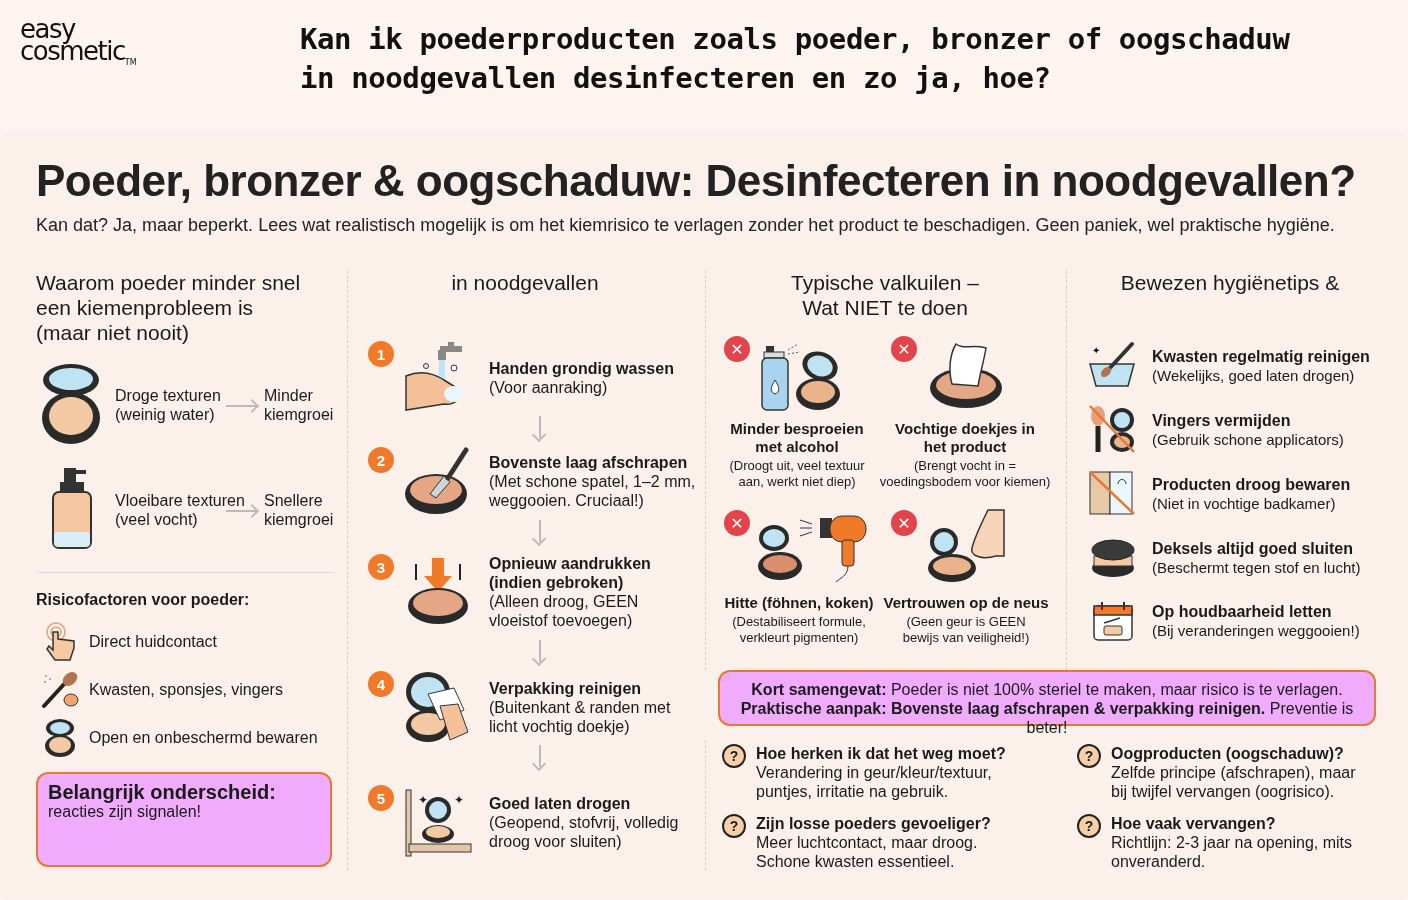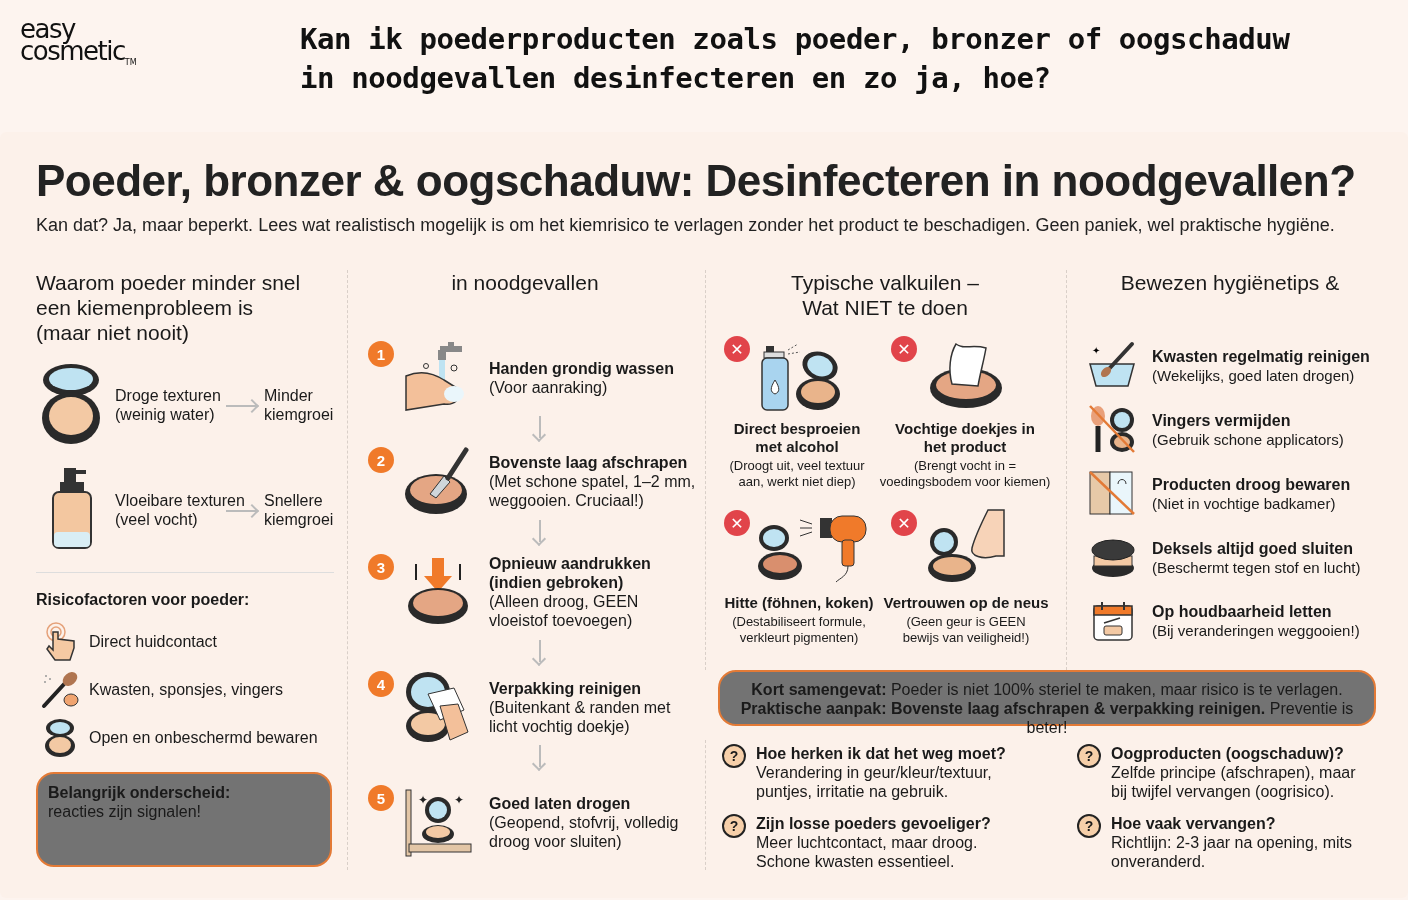--- a/index.html
+++ b/index.html
@@ -16,21 +16,21 @@
   .vdiv{position:absolute;top:270px;height:600px;border-left:1.5px dashed #d9cfc8}
   h2{font-size:21px;font-weight:normal;line-height:25px;color:#1a1a1a}
   .center{text-align:center}
   .t15{font-size:15px;line-height:19px}
   .b{font-weight:bold}
   .abs{position:absolute}
   .badge{position:absolute;width:26px;height:26px;border-radius:50%;background:#f07a2a;color:#fff;font-weight:bold;font-size:15px;display:flex;align-items:center;justify-content:center}
   .arrow-down{position:absolute;width:2px;height:22px;background:#bbb}
   .arrow-down::after{content:"";position:absolute;left:-5px;bottom:-2px;width:8px;height:8px;border-right:2px solid #bbb;border-bottom:2px solid #bbb;transform:rotate(45deg)}
   .xbadge{position:absolute;width:26px;height:26px;border-radius:50%;background:#e1444a;color:#fff;font-weight:bold;font-size:16px;display:flex;align-items:center;justify-content:center}
-  .orange-box{position:absolute;border:2.5px solid #e37a36;border-radius:18px;background:#737373}
+  .orange-box{position:absolute;border:2.5px solid #e37a36;border-radius:12px;background:#f0abfc}
   .qicon{position:absolute;width:24px;height:24px;border-radius:50%;border:2px solid #222;background:#f6cfa9;font-size:14px;font-weight:bold;display:flex;align-items:center;justify-content:center}
   .hr{position:absolute;height:1px;background:#ddd}
   svg{display:block}
   .rarrow{position:absolute;width:30px;height:2px;background:#bbb}
   .rarrow::after{content:"";position:absolute;right:-1px;top:-4px;width:8px;height:8px;border-right:2px solid #bbb;border-top:2px solid #bbb;transform:rotate(45deg)}
 </style>
 </head>
 <body>
 
 <div class="topbar">
@@ -128,21 +128,21 @@
   <svg width="32" height="40" viewBox="0 0 32 40">
       <ellipse cx="16" cy="10" rx="14" ry="9" fill="#2a2a2a"></ellipse>
       <ellipse cx="16" cy="10" rx="10" ry="6" fill="#bfe3f2"></ellipse>
       <ellipse cx="16" cy="28" rx="15" ry="11" fill="#2a2a2a"></ellipse>
       <ellipse cx="16" cy="27" rx="11" ry="8" fill="#f3c9a4"></ellipse>
     </svg>
 </div>
 <div class="abs" style="left:89px;top:729px;font-size:16px">Open en onbeschermd bewaren</div>
 
 <div class="orange-box" style="left:36px;top:772px;width:296px;height:95px;padding:9px 10px">
-  <div class="b" style="font-size:16px;line-height:19px">Belangrijk onderscheid:</div>
+  <div class="b" style="font-size:20px;line-height:19px">Belangrijk onderscheid:</div>
   <div style="font-size:16px;line-height:19px">reacties zijn signalen!</div>
 </div>
 
 <div class="col center" style="left:360px;width:330px">
   <h2>
     <div>in noodgevallen</div>
   </h2>
 </div>
 
 <div class="badge" style="left:368px;top:341px">1</div>
@@ -252,21 +252,21 @@
       <path d="M15 42 C10 50 10 54 15 56 C20 54 20 50 15 42 Z" fill="#fff" stroke="#333"></path>
       <ellipse cx="60" cy="28" rx="18" ry="14" fill="#2a2a2a" transform="rotate(20 60 28)"></ellipse>
       <ellipse cx="60" cy="28" rx="13" ry="10" fill="#bfe3f2" transform="rotate(20 60 28)"></ellipse>
       <ellipse cx="58" cy="56" rx="22" ry="16" fill="#2a2a2a"></ellipse>
       <ellipse cx="58" cy="54" rx="17" ry="11" fill="#e9b48b"></ellipse>
       <line x1="28" y1="12" x2="38" y2="6" stroke="#555" stroke-dasharray="2,2"></line>
       <line x1="28" y1="16" x2="40" y2="14" stroke="#555" stroke-dasharray="2,2"></line>
     </svg>
 </div>
 <div class="abs center b" style="left:722px;top:420px;width:150px;font-size:15px;line-height:18px">
-  <div>Direct besproeien</div>
+  <div>Minder besproeien</div>
   <div>met alcohol</div>
 </div>
 <div class="abs center" style="left:722px;top:458px;width:150px;font-size:13px;line-height:16px">
   <div>(Droogt uit, veel textuur</div>
   <div>aan, werkt niet diep)</div>
 </div>
 
 <div class="xbadge" style="left:891px;top:336px">✕</div>
 <div class="abs" style="left:928px;top:340px">
   <svg width="76" height="72" viewBox="0 0 76 72">

